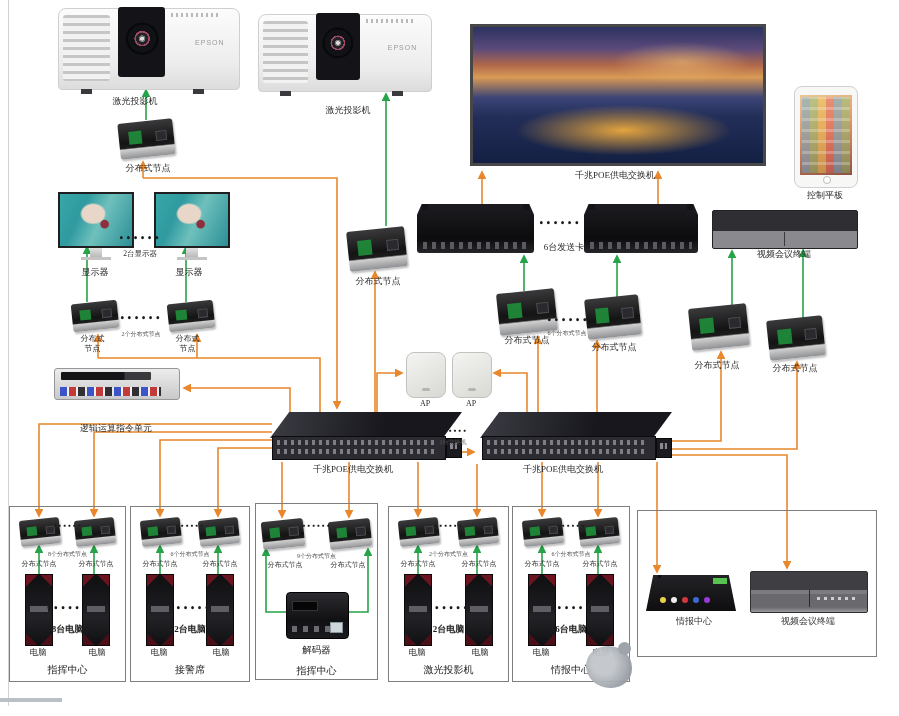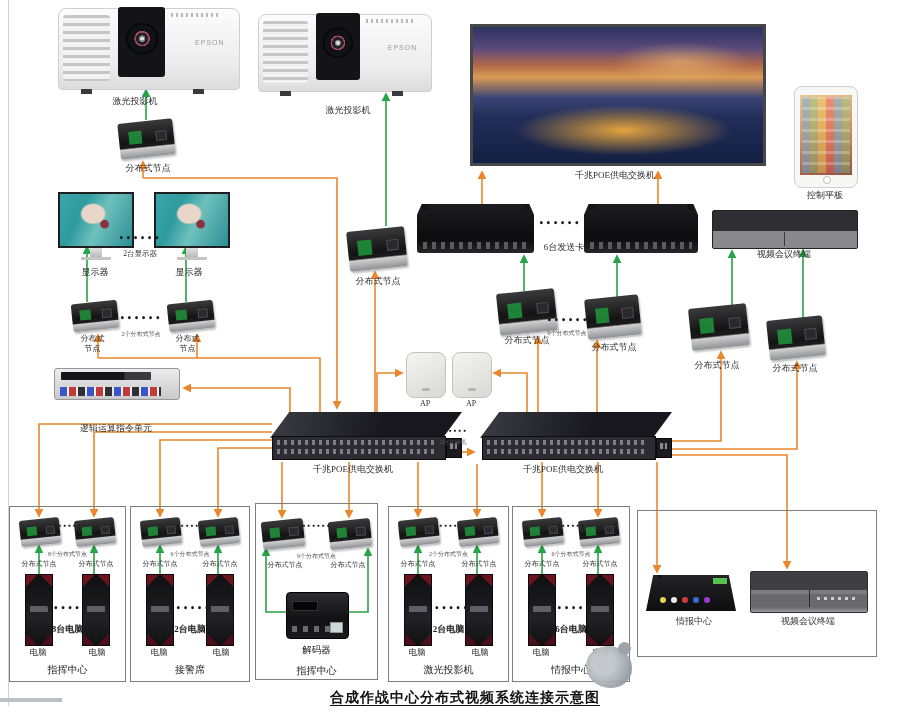--- a/index.html
+++ b/index.html
@@ -377,15 +377,14 @@
       <div class="antenna"></div>
       <div class="rca"></div>
     </div>
     <div class="gnlbl" style="left:6px;top:104px;width:100px;font-size:9px">情报中心</div>
     <div class="vct" style="position:absolute;left:112px;top:60px;width:116px;height:40px"></div>
     <div class="gnlbl" style="left:110px;top:104px;width:120px;font-size:9px">视频会议终端</div>
   </div>
 
   <div class="wm"></div>
 
-  <div class="title">合成作战中心分布式视频系统连接示意图</div>
 
 </div>
 
 </body></html>

